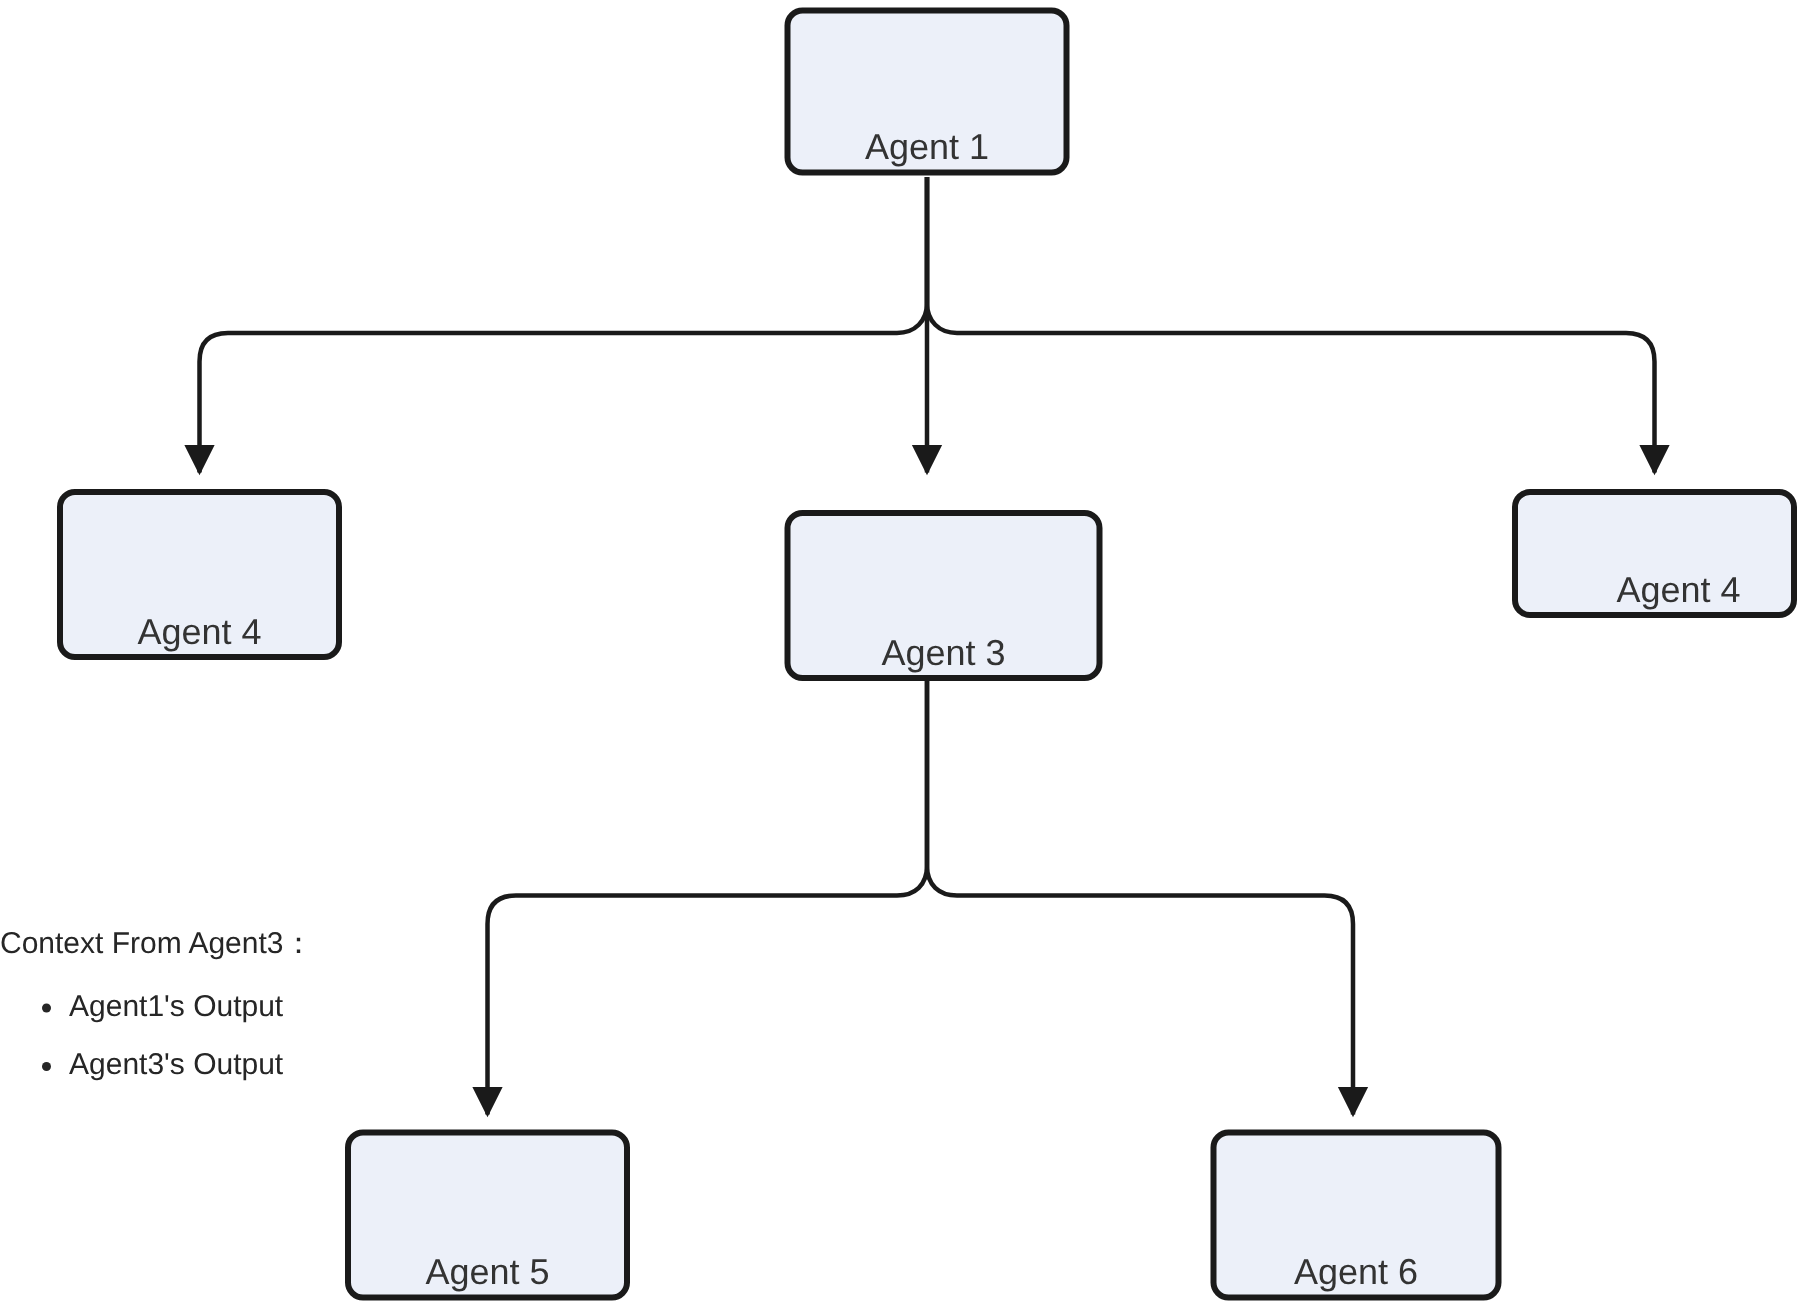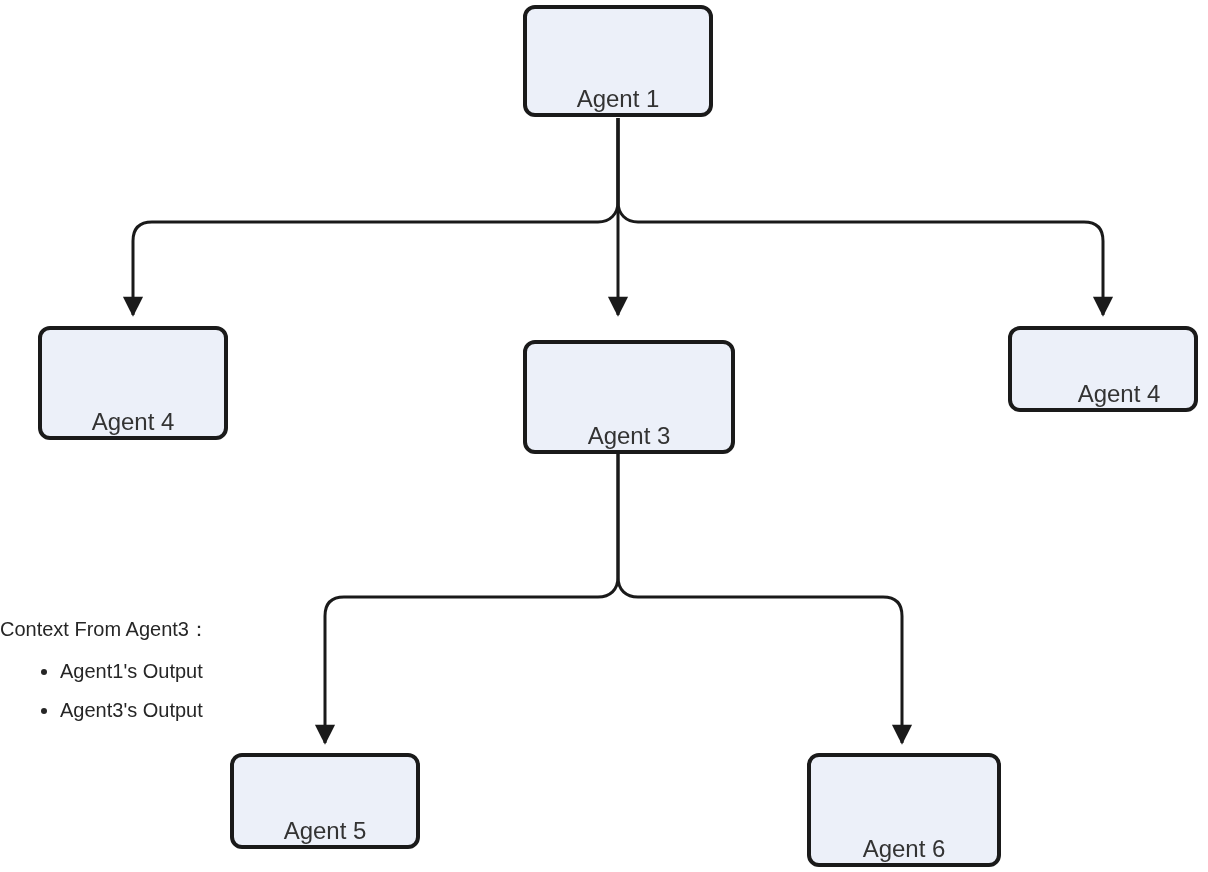--- a/index.html
+++ b/index.html
@@ -34,21 +34,21 @@
     top: 612px;
     width: 300px;
     color: #262626;
     font-size: 20px;
   }
   .annotation-title {
     line-height: 34px;
   }
   .annotation-list {
     margin: 6px 0 0 0;
-    padding-left: 60px;
+    padding-left: 46px;
     list-style-type: disc;
   }
   .annotation-list li {
     line-height: 39px;
   }
 </style>
 </head>
 <body>
 
 <div class="canvas">
@@ -77,21 +77,21 @@
   </div>
 
   <div class="node" style="left:523px; top:340px; width:212px; height:114px;">
     <span>Agent 3</span>
   </div>
 
   <div class="node" style="left:1008px; top:326px; width:190px; height:86px;padding-left:32px;">
     <span>Agent 4</span>
   </div>
 
-  <div class="node" style="left:230px; top:753px; width:190px; height:96px;">
+  <div class="node" style="left:230px; top:753px; width:190px; height:114px;">
     <span>Agent 5</span>
   </div>
 
   <div class="node" style="left:807px; top:753px; width:194px; height:114px;">
     <span>Agent 6</span>
   </div>
 
   <div class="annotation">
     <div class="annotation-title">Context From Agent3：</div>
     <ul class="annotation-list">

